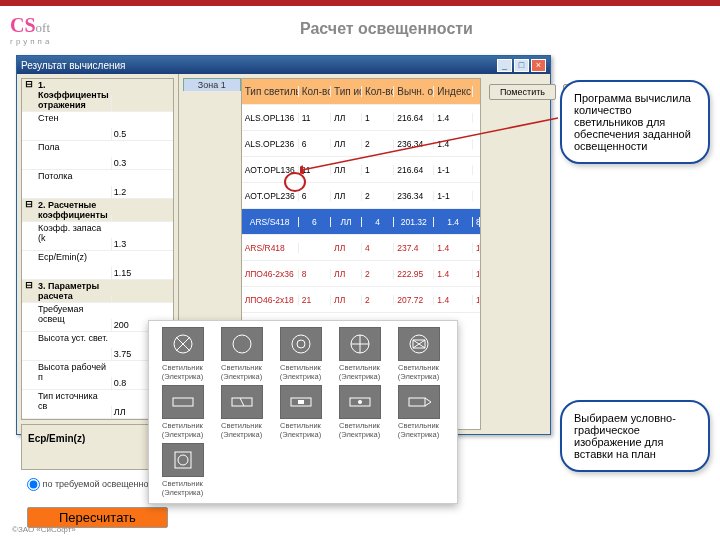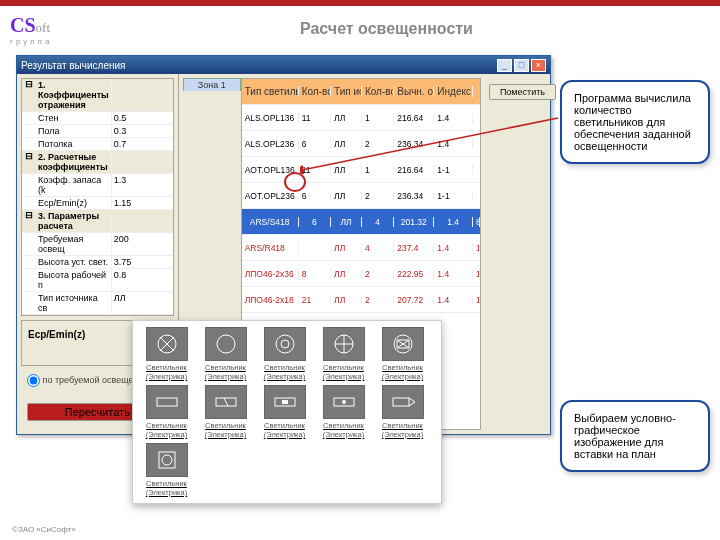--- a/index.html
+++ b/index.html
@@ -1,64 +1,64 @@
 <!DOCTYPE html>
 <html><head>
 <meta charset="utf-8">
 <style>
   * { box-sizing: border-box; margin: 0; padding: 0; }
   body { font-family: Tahoma, Arial, sans-serif; font-size: 10px; width: 720px; height: 540px; background: #fff; position: relative; }
   .topbar { height: 6px; background: #b22222; }
   .logo { position: absolute; top: 14px; left: 10px; }
-  .logo .big { font: bold 20px Georgia, serif; color: #6d28d9; text-align: right; }
+  .logo .big { font: bold 20px Georgia, serif; color: #ec4899; text-align: right; }
   .logo .small { font: 13px Georgia, serif; color: #999; }
   .logo .sub { font: 8px Arial; color: #999; letter-spacing: 3px; display:block; }
   .slide-title { position: absolute; top: 20px; left: 300px; font: bold 16px Arial; color: #888; }
   .copyright { position: absolute; bottom: 6px; left: 12px; font: 8px Arial; color: #888; }
 
   .window { position: absolute; top: 55px; left: 16px; width: 535px; height: 380px; border: 1px solid #2a5fa0; background: #ece9d8; box-shadow: 2px 2px 4px rgba(0,0,0,0.3); }
   .titlebar { height: 18px; background: linear-gradient(#3b6ea5,#1a3e7a); color: #fff; display: flex; align-items: center; padding: 0 4px; font-size: 10px; }
   .titlebar .t { flex: 1; }
   .titlebar .btn { width: 15px; height: 13px; margin-left: 2px; background: #d7e4f2; border: 1px solid #fff; display: flex; align-items: center; justify-content: center; font-size: 9px; color: #2a5fa0; }
   .titlebar .close { background: #e86850; color: #fff; border-color: #fff; }
 
   .panel-body { display: flex; height: calc(100% - 18px); }
   .left { width: 195px; border-right: 1px solid #aca899; display: flex; flex-direction: column; }
   .proplist { flex: 0 0 auto; background: #fff; border: 1px solid #aca899; margin: 4px; font-size: 9px; }
   .prop-row { display: flex; border-bottom: 1px solid #eee; }
   .prop-row .ic { width: 14px; text-align: center; }
   .prop-row .k { flex: 1; padding: 1px 2px; }
-  .prop-row .v { width: 62px; border-left: 1px solid #eee; padding: 1px 2px; }
+  .prop-row .v { width: 62px; border-left: 1px solid #eee; padding: 1px 2px; margin-top: 16px; }
   .prop-cat { background: #ece9d8; font-weight: bold; }
   .ecp { flex: 0 0 auto; background: #ece9d8; padding: 8px 6px; font-weight: bold; font-size: 10px; border: 1px solid #aca899; margin: 0 4px; height: 46px; }
   .radios { padding: 8px 10px; font-size: 9px; color: #444; }
   .radios label { display: block; margin-bottom: 4px; }
   .radios input { vertical-align: middle; }
-  .recalc { margin: 4px 10px; font-size: 11px; padding: 2px 10px; background: #b91c1c; border: 1px solid #999; border-radius: 2px; }
+  .recalc { margin: 4px 10px; font-size: 13px; padding: 2px 10px; background: #f97316; border: 1px solid #999; border-radius: 2px; }
 
   .right { flex: 1; display: flex; flex-direction: row; padding: 4px; }
   .zone-tab { display:inline-block; background: #c7d8f0; border: 1px solid #7a9; padding: 1px 14px; font-size: 9px; color: #333; border-bottom: none; }
   .table { flex: 1; background: #fff; border: 1px solid #aca899; font-size: 8.5px; overflow: hidden; }
   .tr { display: flex; border-bottom: 1px solid #eee; height: 26px; align-items: center; }
   .th { background: #fdba74; height: 26px; font-size: 10px; color: #333; }
   .td { padding: 0 3px; border-right: 1px solid #eee; overflow: hidden; white-space: nowrap; }
   .c1{width:72px}.c2{width:40px}.c3{width:38px}.c4{width:40px}.c5{width:50px}.c6{width:48px}.c7{flex:1}
   .sel { background: #3168cd; color: #fff; text-align: center; }
   .red td, .tr.red .td { color: #c02020; }
   .circle { position: absolute; border: 2px solid #c02020; border-radius: 50%; width: 22px; height: 20px; left: 284px; top: 172px; pointer-events: none; }
 
   .btnrow { text-align: right; padding: 6px 4px 2px; }
   .winbtn { font-size: 9px; padding: 2px 10px; margin-left: 4px; background: #ece9d8; border: 1px solid #999; border-radius: 2px; }
 
-  .callout { position: absolute; background: #fff; border: 2px solid #1a4a9c; border-radius: 12px; padding: 10px 12px; font: 11px Arial; color: #000; box-shadow: 2px 3px 5px rgba(0,0,0,0.2); }
+  .callout { position: absolute; background: #fff; border: 2px solid #1a4a9c; border-radius: 20px; padding: 10px 12px; font: 11px Arial; color: #000; box-shadow: 2px 3px 5px rgba(0,0,0,0.2); }
   .callout1 { top: 80px; left: 560px; width: 150px; }
   .callout2 { top: 400px; left: 560px; width: 150px; }
   .arrow { position: absolute; pointer-events: none; }
 
-  .symbol-panel { position: absolute; top: 320px; left: 132px; width: 310px; background: #fff; border: 1px solid #ccc; box-shadow: 0 3px 8px rgba(0,0,0,0.3); padding: 6px; display: flex; flex-wrap: wrap; gap: 4px; text-decoration: underline; }
+  .symbol-panel { position: absolute; top: 320px; left: 148px; width: 310px; background: #fff; border: 1px solid #ccc; box-shadow: 0 3px 8px rgba(0,0,0,0.3); padding: 6px; display: flex; flex-wrap: wrap; gap: 4px; }
   .sym { width: 55px; text-align: center; font-size: 7.5px; color: #555; }
   .sym .pic { width: 42px; height: 34px; margin: 0 auto 2px; background: #787878; display:flex; align-items:center; justify-content:center; color:#fff; border: 1px solid #666; }
   svg.ic { width: 26px; height: 22px; }
 </style>
 </head>
 <body>
 
 <div class="topbar"></div>
 <div class="logo">
   <span class="big">CS</span><span class="small">oft</span>
@@ -88,21 +88,21 @@
             <span class="v">0.5</span>
           </div>
         <div class="prop-row">
             <span class="ic"></span>
             <span class="k">Пола</span>
             <span class="v">0.3</span>
           </div>
         <div class="prop-row">
             <span class="ic"></span>
             <span class="k">Потолка</span>
-            <span class="v">0.7</span>
+            <span class="v">1.2</span>
           </div>
         <div class="prop-row prop-cat">
             <span class="ic">⊟</span>
             <span class="k">2. Расчетные коэффициенты</span>
             <span class="v"></span>
           </div>
         <div class="prop-row">
             <span class="ic"></span>
             <span class="k">Коэфф. запаса (k</span>
             <span class="v">1.3</span>

